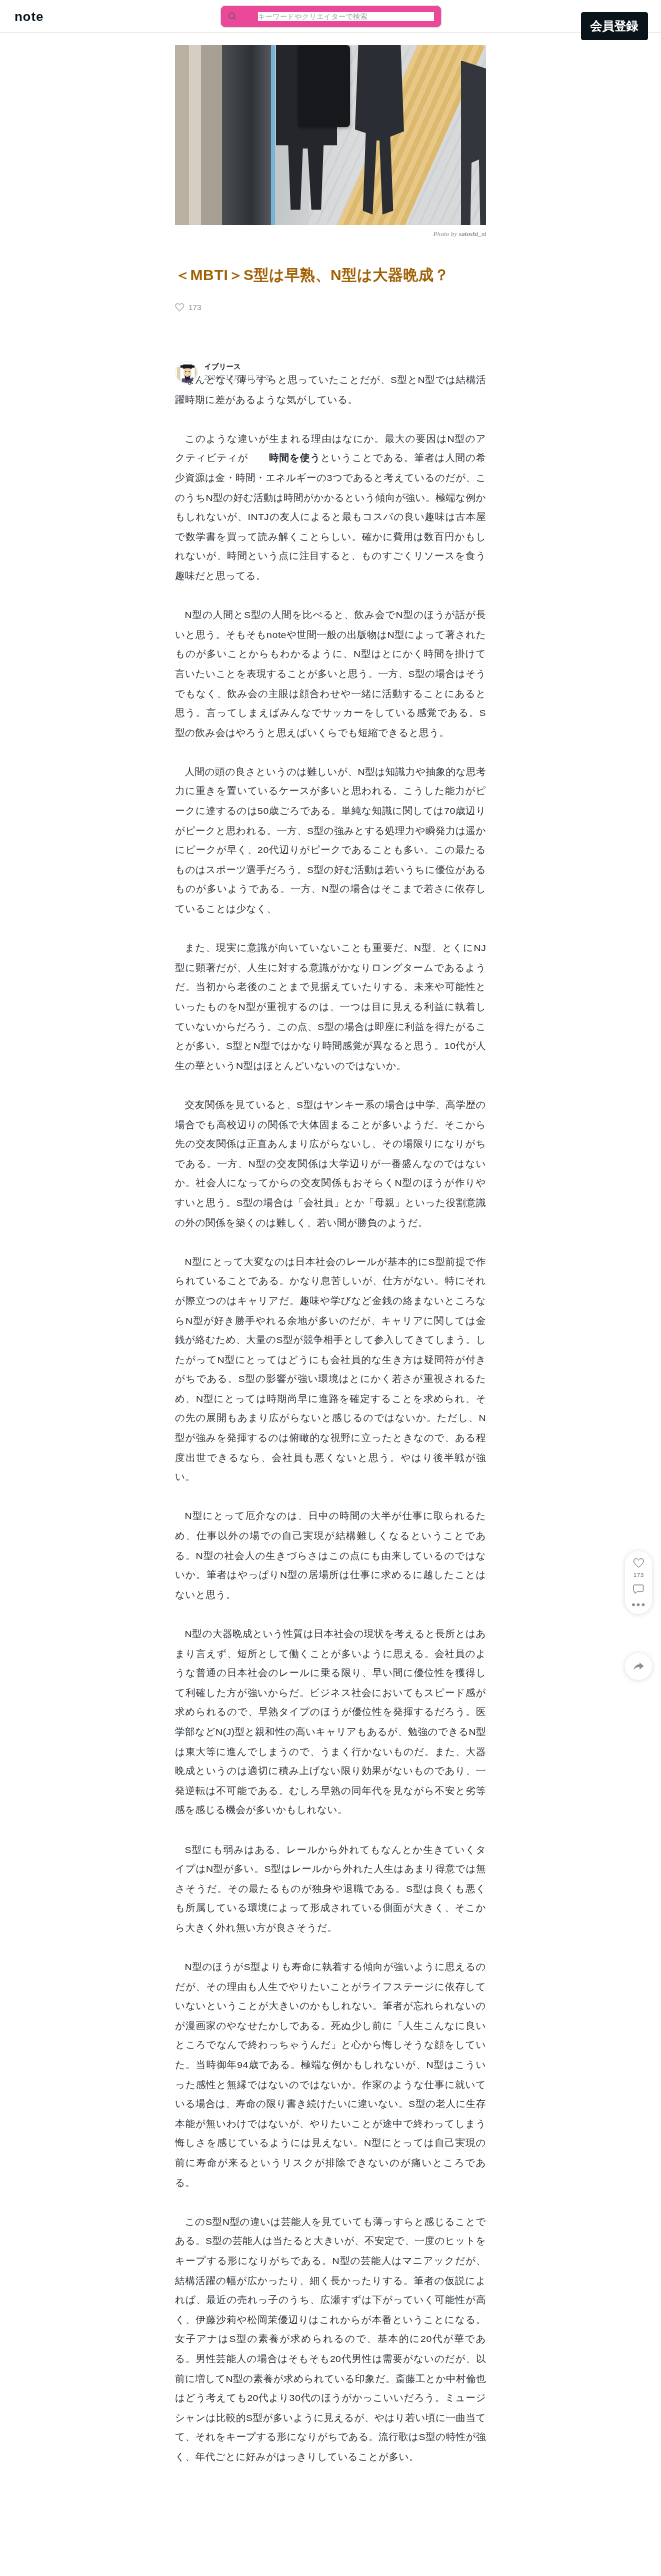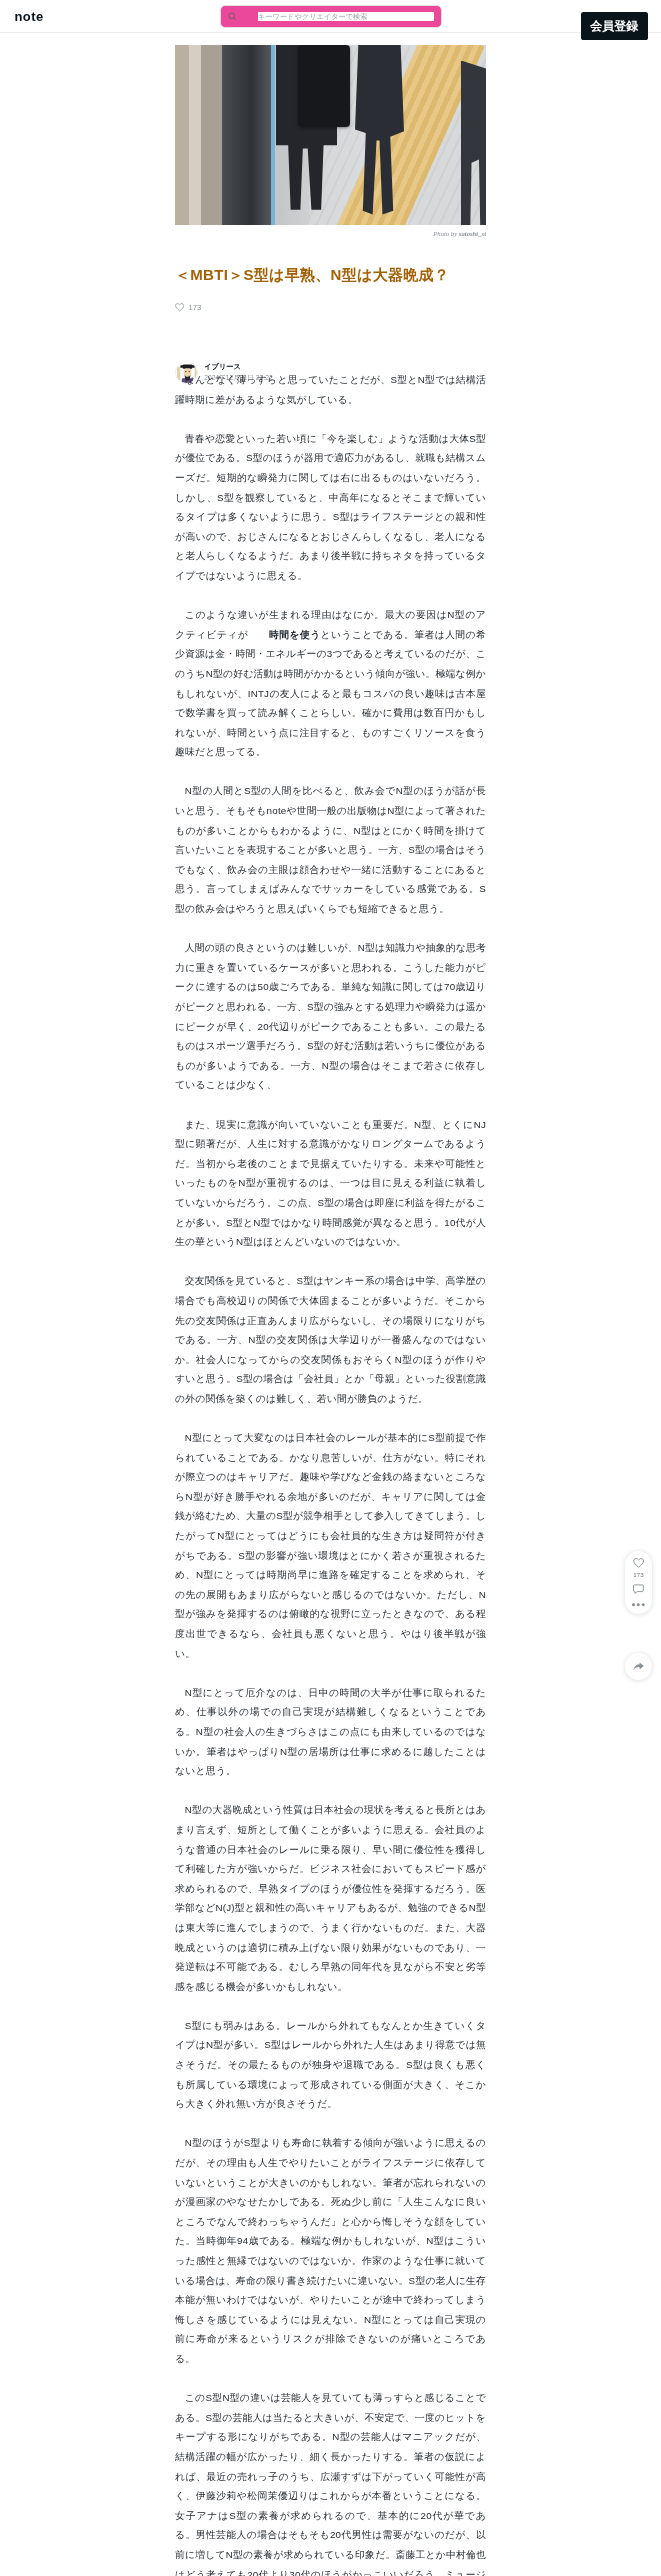--- a/index.html
+++ b/index.html
@@ -132,21 +132,20 @@
       </svg>
   </div>
   <div>
     <div class="name">イブリース</div>
     <div class="date">2024年12月31日 22:22</div>
   </div>
 </div>
 
 <div class="col body-text">
   <p>なんとなく薄っすらと思っていたことだが、S型とN型では結構活躍時期に差があるような気がしている。</p>
-  <p>青春や恋愛といった若い頃に「今を楽しむ」ような活動は大体S型が優位である。S型のほうが器用で適応力があるし、就職も結構スムーズだ。短期的な瞬発力に関しては右に出るものはいないだろう。しかし、S型を観察していると、中高年になるとそこまで輝いているタイプは多くないように思う。S型はライフステージとの親和性が高いので、おじさんになるとおじさんらしくなるし、老人になると老人らしくなるようだ。あまり後半戦に持ちネタを持っているタイプではないように思える。</p>
   <p><span>このような違いが生まれる理由はなにか。最大の要因はN型のアクティビティが</span><b>時間を使う</b><span>ということである。筆者は人間の希少資源は金・時間・エネルギーの3つであると考えているのだが、このうちN型の好む活動は時間がかかるという傾向が強い。極端な例かもしれないが、INTJの友人によると最もコスパの良い趣味は古本屋で数学書を買って読み解くことらしい。確かに費用は数百円かもしれないが、時間という点に注目すると、ものすごくリソースを食う趣味だと思ってる。</span></p>
   <p>N型の人間とS型の人間を比べると、飲み会でN型のほうが話が長いと思う。そもそもnoteや世間一般の出版物はN型によって著されたものが多いことからもわかるように、N型はとにかく時間を掛けて言いたいことを表現することが多いと思う。一方、S型の場合はそうでもなく、飲み会の主眼は顔合わせや一緒に活動することにあると思う。言ってしまえばみんなでサッカーをしている感覚である。S型の飲み会はやろうと思えばいくらでも短縮できると思う。</p>
   <p>人間の頭の良さというのは難しいが、N型は知識力や抽象的な思考力に重きを置いているケースが多いと思われる。こうした能力がピークに達するのは50歳ごろである。単純な知識に関しては70歳辺りがピークと思われる。一方、S型の強みとする処理力や瞬発力は遥かにピークが早く、20代辺りがピークであることも多い。この最たるものはスポーツ選手だろう。S型の好む活動は若いうちに優位があるものが多いようである。一方、N型の場合はそこまで若さに依存していることは少なく、</p>
   <p>また、現実に意識が向いていないことも重要だ。N型、とくにNJ型に顕著だが、人生に対する意識がかなりロングタームであるようだ。当初から老後のことまで見据えていたりする。未来や可能性といったものをN型が重視するのは、一つは目に見える利益に執着していないからだろう。この点、S型の場合は即座に利益を得たがることが多い。S型とN型ではかなり時間感覚が異なると思う。10代が人生の華というN型はほとんどいないのではないか。</p>
   <p>交友関係を見ていると、S型はヤンキー系の場合は中学、高学歴の場合でも高校辺りの関係で大体固まることが多いようだ。そこから先の交友関係は正直あんまり広がらないし、その場限りになりがちである。一方、N型の交友関係は大学辺りが一番盛んなのではないか。社会人になってからの交友関係もおそらくN型のほうが作りやすいと思う。S型の場合は「会社員」とか「母親」といった役割意識の外の関係を築くのは難しく、若い間が勝負のようだ。</p>
   <p>N型にとって大変なのは日本社会のレールが基本的にS型前提で作られていることである。かなり息苦しいが、仕方がない。特にそれが際立つのはキャリアだ。趣味や学びなど金銭の絡まないところならN型が好き勝手やれる余地が多いのだが、キャリアに関しては金銭が絡むため、大量のS型が競争相手として参入してきてしまう。したがってN型にとってはどうにも会社員的な生き方は疑問符が付きがちである。S型の影響が強い環境はとにかく若さが重視されるため、N型にとっては時期尚早に進路を確定することを求められ、その先の展開もあまり広がらないと感じるのではないか。ただし、N型が強みを発揮するのは俯瞰的な視野に立ったときなので、ある程度出世できるなら、会社員も悪くないと思う。やはり後半戦が強い。</p>
   <p>N型にとって厄介なのは、日中の時間の大半が仕事に取られるため、仕事以外の場での自己実現が結構難しくなるということである。N型の社会人の生きづらさはこの点にも由来しているのではないか。筆者はやっぱりN型の居場所は仕事に求めるに越したことはないと思う。</p>
   <p>N型の大器晩成という性質は日本社会の現状を考えると長所とはあまり言えず、短所として働くことが多いように思える。会社員のような普通の日本社会のレールに乗る限り、早い間に優位性を獲得して利確した方が強いからだ。ビジネス社会においてもスピード感が求められるので、早熟タイプのほうが優位性を発揮するだろう。医学部などN(J)型と親和性の高いキャリアもあるが、勉強のできるN型は東大等に進んでしまうので、うまく行かないものだ。また、大器晩成というのは適切に積み上げない限り効果がないものであり、一発逆転は不可能である。むしろ早熟の同年代を見ながら不安と劣等感を感じる機会が多いかもしれない。</p>
   <p>S型にも弱みはある。レールから外れてもなんとか生きていくタイプはN型が多い。S型はレールから外れた人生はあまり得意では無さそうだ。その最たるものが独身や退職である。S型は良くも悪くも所属している環境によって形成されている側面が大きく、そこから大きく外れ無い方が良さそうだ。</p>
   <p>N型のほうがS型よりも寿命に執着する傾向が強いように思えるのだが、その理由も人生でやりたいことがライフステージに依存していないということが大きいのかもしれない。筆者が忘れられないのが漫画家のやなせたかしである。死ぬ少し前に「人生こんなに良いところでなんで終わっちゃうんだ」と心から悔しそうな顔をしていた。当時御年94歳である。極端な例かもしれないが、N型はこういった感性と無縁ではないのではないか。作家のような仕事に就いている場合は、寿命の限り書き続けたいに違いない。S型の老人に生存本能が無いわけではないが、やりたいことが途中で終わってしまう悔しさを感じているようには見えない。N型にとっては自己実現の前に寿命が来るというリスクが排除できないのが痛いところである。</p>

